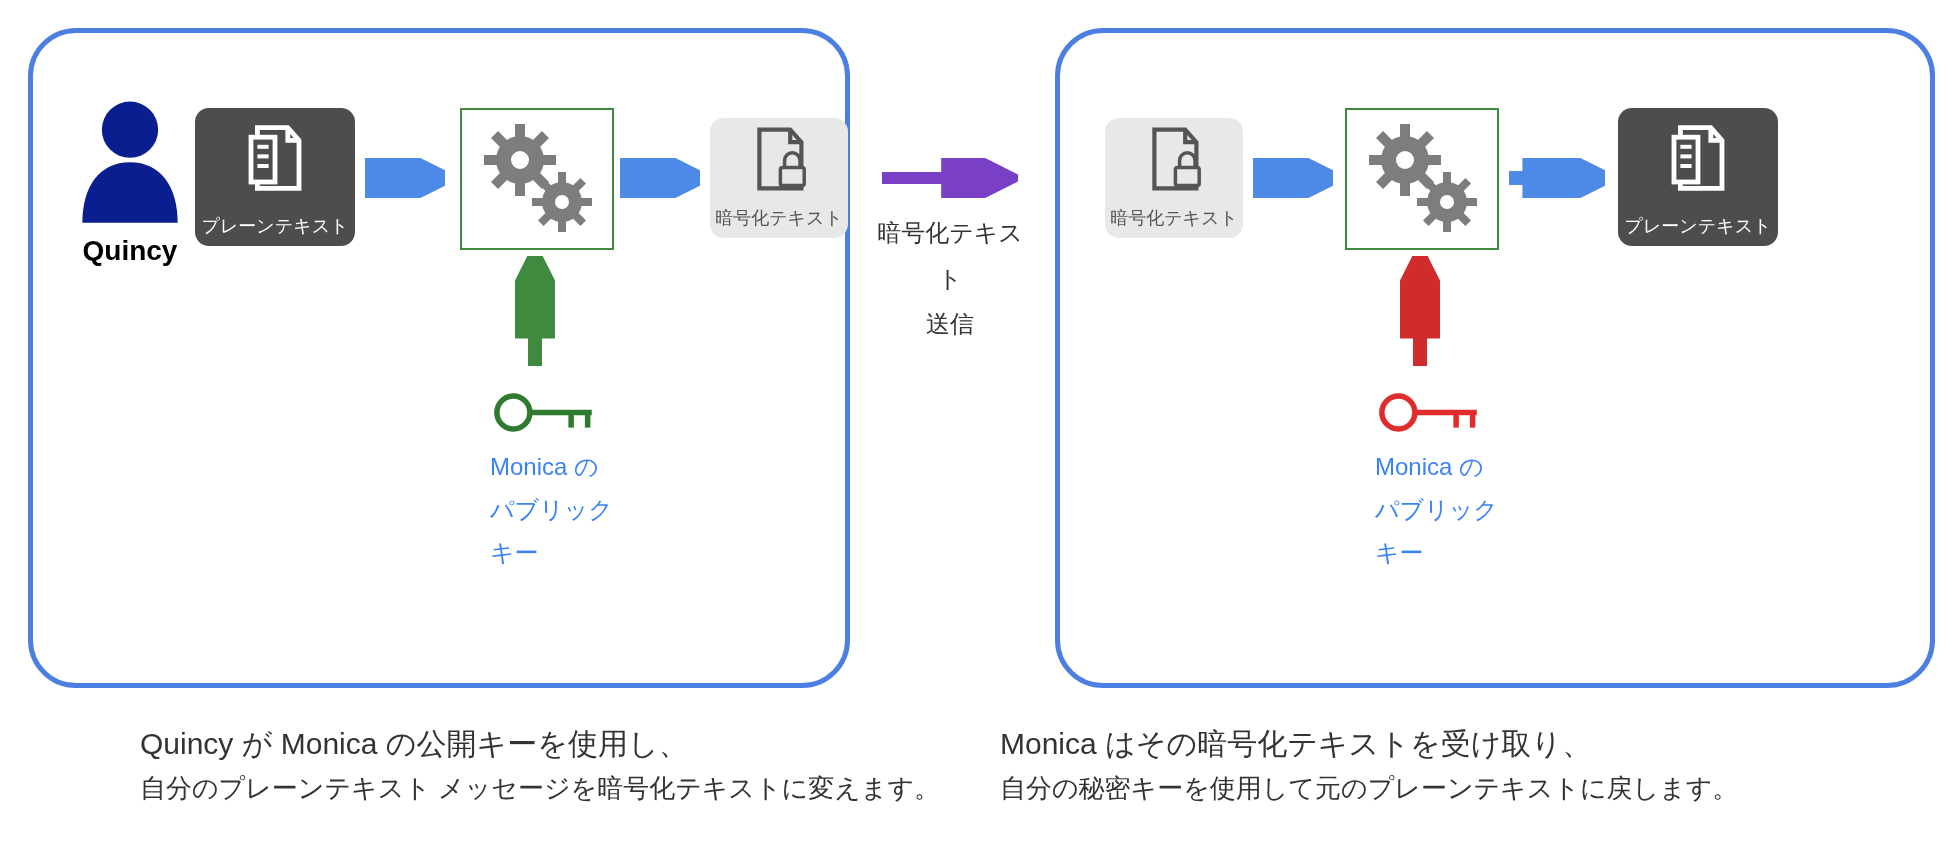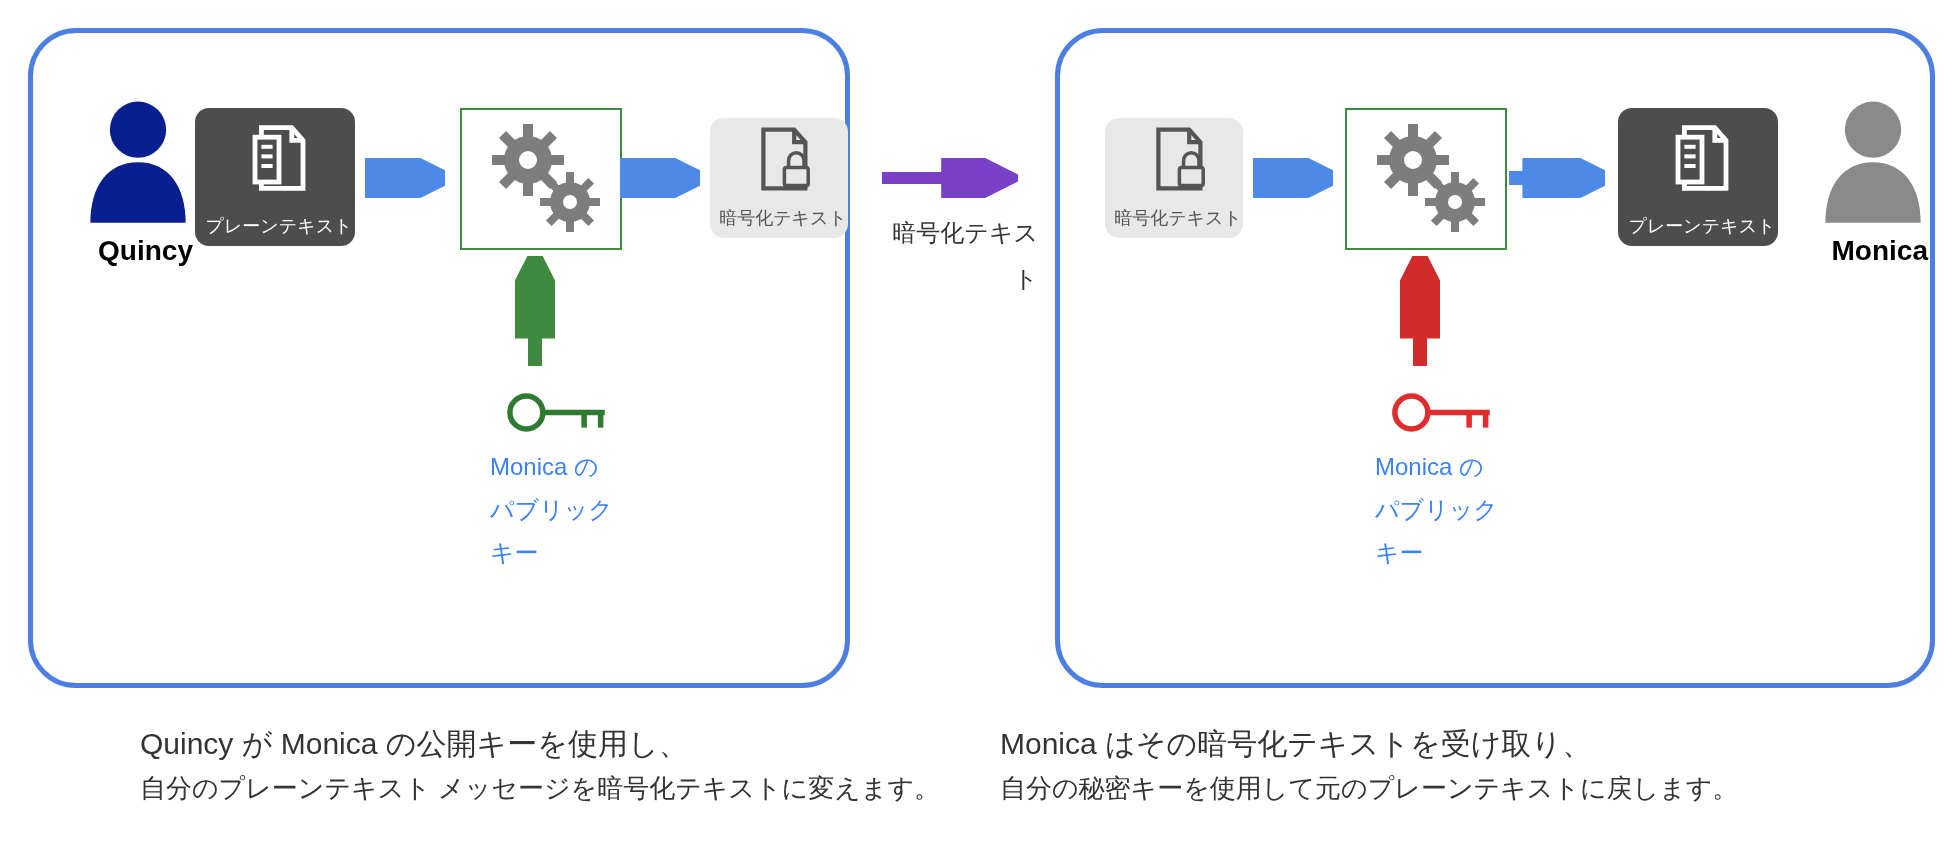--- a/index.html
+++ b/index.html
@@ -1,38 +1,38 @@
 <!DOCTYPE html>
 <html><head>
 <meta charset="utf-8">
 <style>
   html,body{margin:0;padding:0;}
   body{font-family:"Segoe UI","Hiragino Kaku Gothic ProN","Meiryo",sans-serif;background:#fff;color:#333;}
   .stage{position:relative;width:1957px;height:853px;}
   .box{position:absolute;border:5px solid #4d7fe2;border-radius:48px;background:#fff;}
-  .node{position:absolute;text-align:right;padding-left:8px;}
+  .node{position:absolute;text-align:center;}
   .tile{border-radius:14px;display:flex;flex-direction:column;align-items:center;justify-content:flex-end;box-sizing:border-box;}
   .tile-dark{background:#4d4d4d;color:#fff;}
   .tile-light{background:#e8e8e8;color:#555;}
   .tile-label{font-size:18px;padding:6px 0 8px;}
   .icon-wrap{flex:1;display:flex;align-items:center;justify-content:center;width:100%;}
   .arrow{position:absolute;}
   .key-lbl{position:absolute;font-size:24px;color:#3b82f6;line-height:1.8;}
   .caption{position:absolute;font-size:26px;color:#333;line-height:1.6;}
   .caption .big{font-size:30px;}
   .name{font-weight:700;font-size:28px;color:#000;margin-top:6px;}
 </style>
 </head>
 <body>
 
 <div class="stage">
 
   <div class="box" style="left:28px;top:28px;width:812px;height:650px;"></div>
 
-  <div class="node" style="left:55px;top:95px;width:130px;">
+  <div class="node" style="left:65px;top:95px;width:130px;">
     <svg width="110" height="130" viewBox="0 0 100 120">
       <circle cx="50" cy="32" r="26" fill="#0a1f8f"></circle>
       <path d="M50 62 C22 62 6 84 6 118 L94 118 C94 84 78 62 50 62 Z" fill="#0a1f8f"></path>
     </svg>
     <div class="name">Quincy</div>
   </div>
 
   <div class="node tile tile-dark" style="left:195px;top:108px;width:160px;height:138px;">
     <div class="icon-wrap">
       <svg width="80" height="80" viewBox="0 0 100 100">
@@ -138,20 +138,21 @@
   <svg class="arrow" style="left:878px;top:158px;" width="140" height="40">
     <defs>
         <marker id="ap" viewBox="0 0 10 10" refX="7" refY="5" markerWidth="7" markerHeight="7" orient="auto">
           <path d="M0 0 L10 5 L0 10 Z" fill="#7a3fc7"></path>
         </marker>
       </defs>
     <line x1="4" y1="20" x2="122" y2="20" stroke="#7a3fc7" stroke-width="12" marker-end="url(#ap)"></line>
   </svg>
   <div class="node" style="left:870px;top:210px;width:160px;font-size:24px;line-height:1.9;">
     <div>暗号化テキスト</div>
+    <div>送信</div>
   </div>
 
   <div class="box" style="left:1055px;top:28px;width:870px;height:650px;"></div>
 
   <div class="node tile tile-light" style="left:1105px;top:118px;width:138px;height:120px;">
     <div class="icon-wrap">
       <svg width="70" height="74" viewBox="0 0 100 100">
         <path d="M22 8 L66 8 L82 26 L82 92 L22 92 Z" fill="none" stroke="#555" stroke-width="6"></path>
         <path d="M66 8 L66 26 L82 26" fill="none" stroke="#555" stroke-width="6"></path>
         <rect x="52" y="62" width="34" height="26" rx="3" fill="#e8e8e8" stroke="#555" stroke-width="5"></rect>
@@ -221,27 +222,20 @@
         <path d="M66 12 L66 28 L80 28" fill="none" stroke="#fff" stroke-width="6"></path>
         <rect x="20" y="24" width="30" height="56" fill="#4d4d4d" stroke="#fff" stroke-width="6"></rect>
         <line x1="28" y1="36" x2="42" y2="36" stroke="#fff" stroke-width="5"></line>
         <line x1="28" y1="48" x2="42" y2="48" stroke="#fff" stroke-width="5"></line>
         <line x1="28" y1="60" x2="42" y2="60" stroke="#fff" stroke-width="5"></line>
       </svg>
     </div>
     <div class="tile-label">プレーンテキスト</div>
   </div>
 
-  <div class="node" style="left:1790px;top:95px;width:130px;">
-    <svg width="110" height="130" viewBox="0 0 100 120">
-      <circle cx="50" cy="32" r="26" fill="#8a8a8a"></circle>
-      <path d="M50 62 C22 62 6 84 6 118 L94 118 C94 84 78 62 50 62 Z" fill="#8a8a8a"></path>
-    </svg>
-    <div class="name">Monica</div>
-  </div>
 
   <svg class="arrow" style="left:1400px;top:256px;" width="40" height="120">
     <defs>
         <marker id="ar" viewBox="0 0 10 10" refX="7" refY="5" markerWidth="7" markerHeight="7" orient="auto">
           <path d="M0 0 L10 5 L0 10 Z" fill="#d12c2c"></path>
         </marker>
       </defs>
     <line x1="20" y1="110" x2="20" y2="14" stroke="#d12c2c" stroke-width="14" marker-end="url(#ar)"></line>
   </svg>
 

